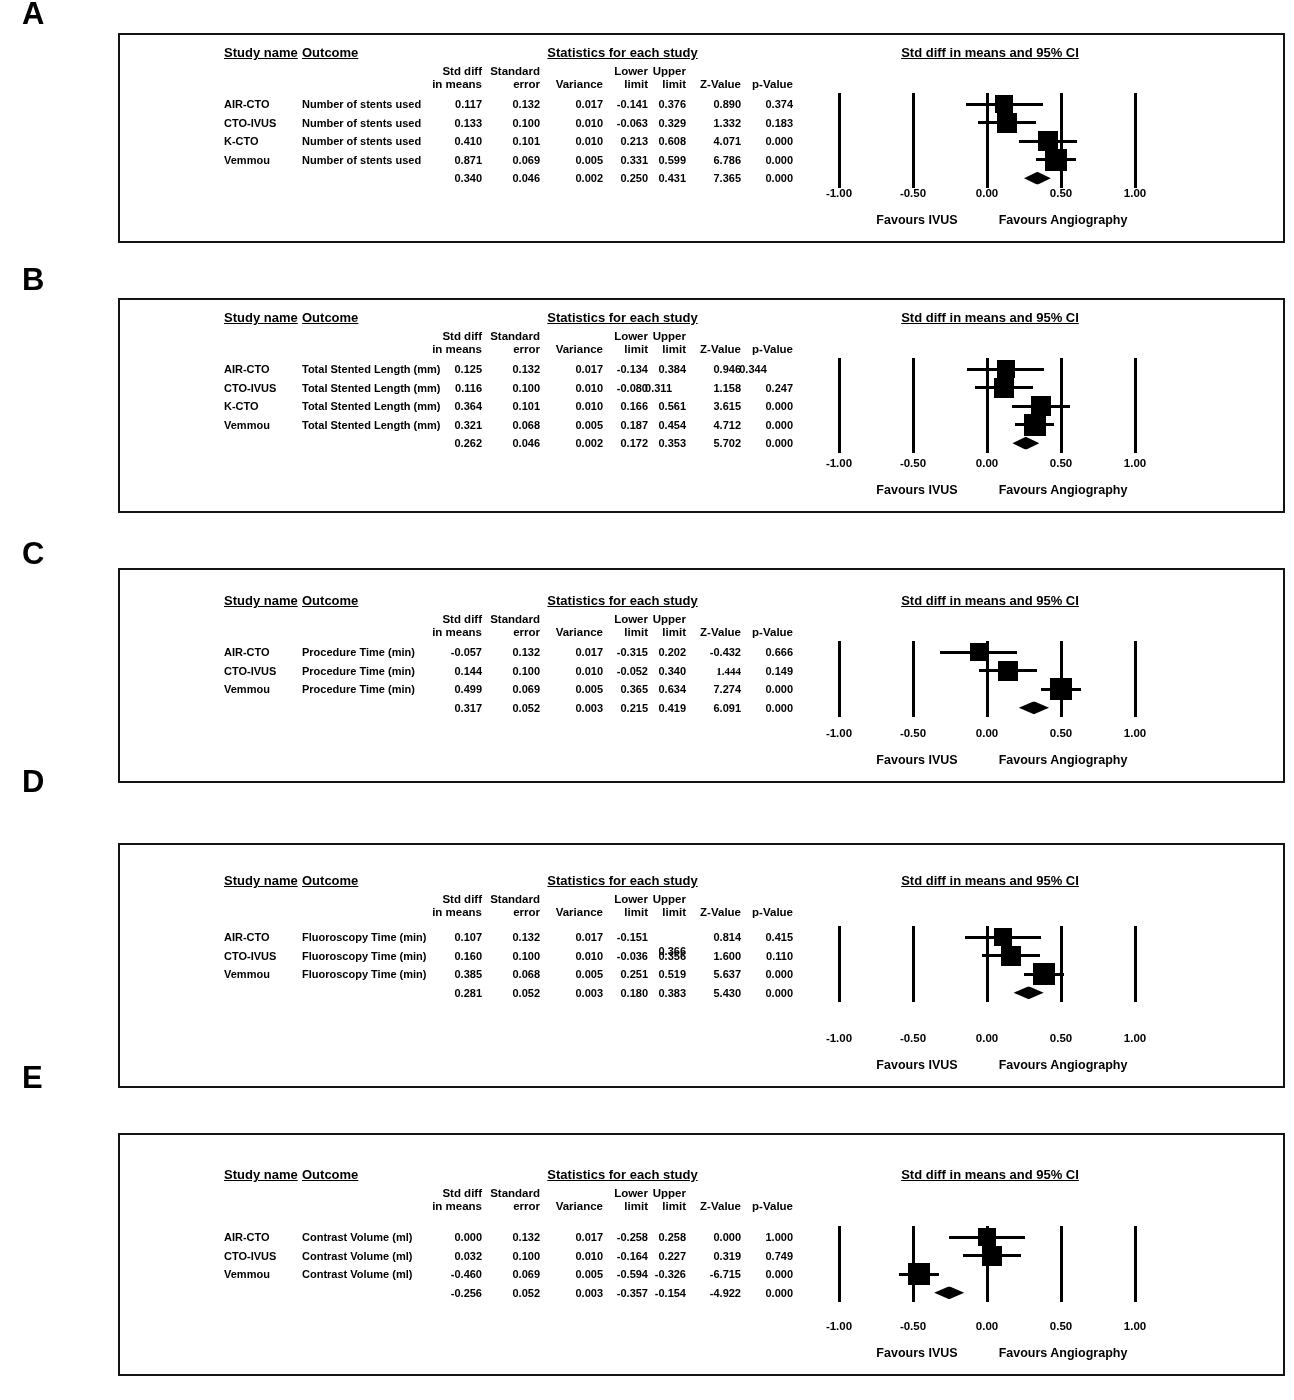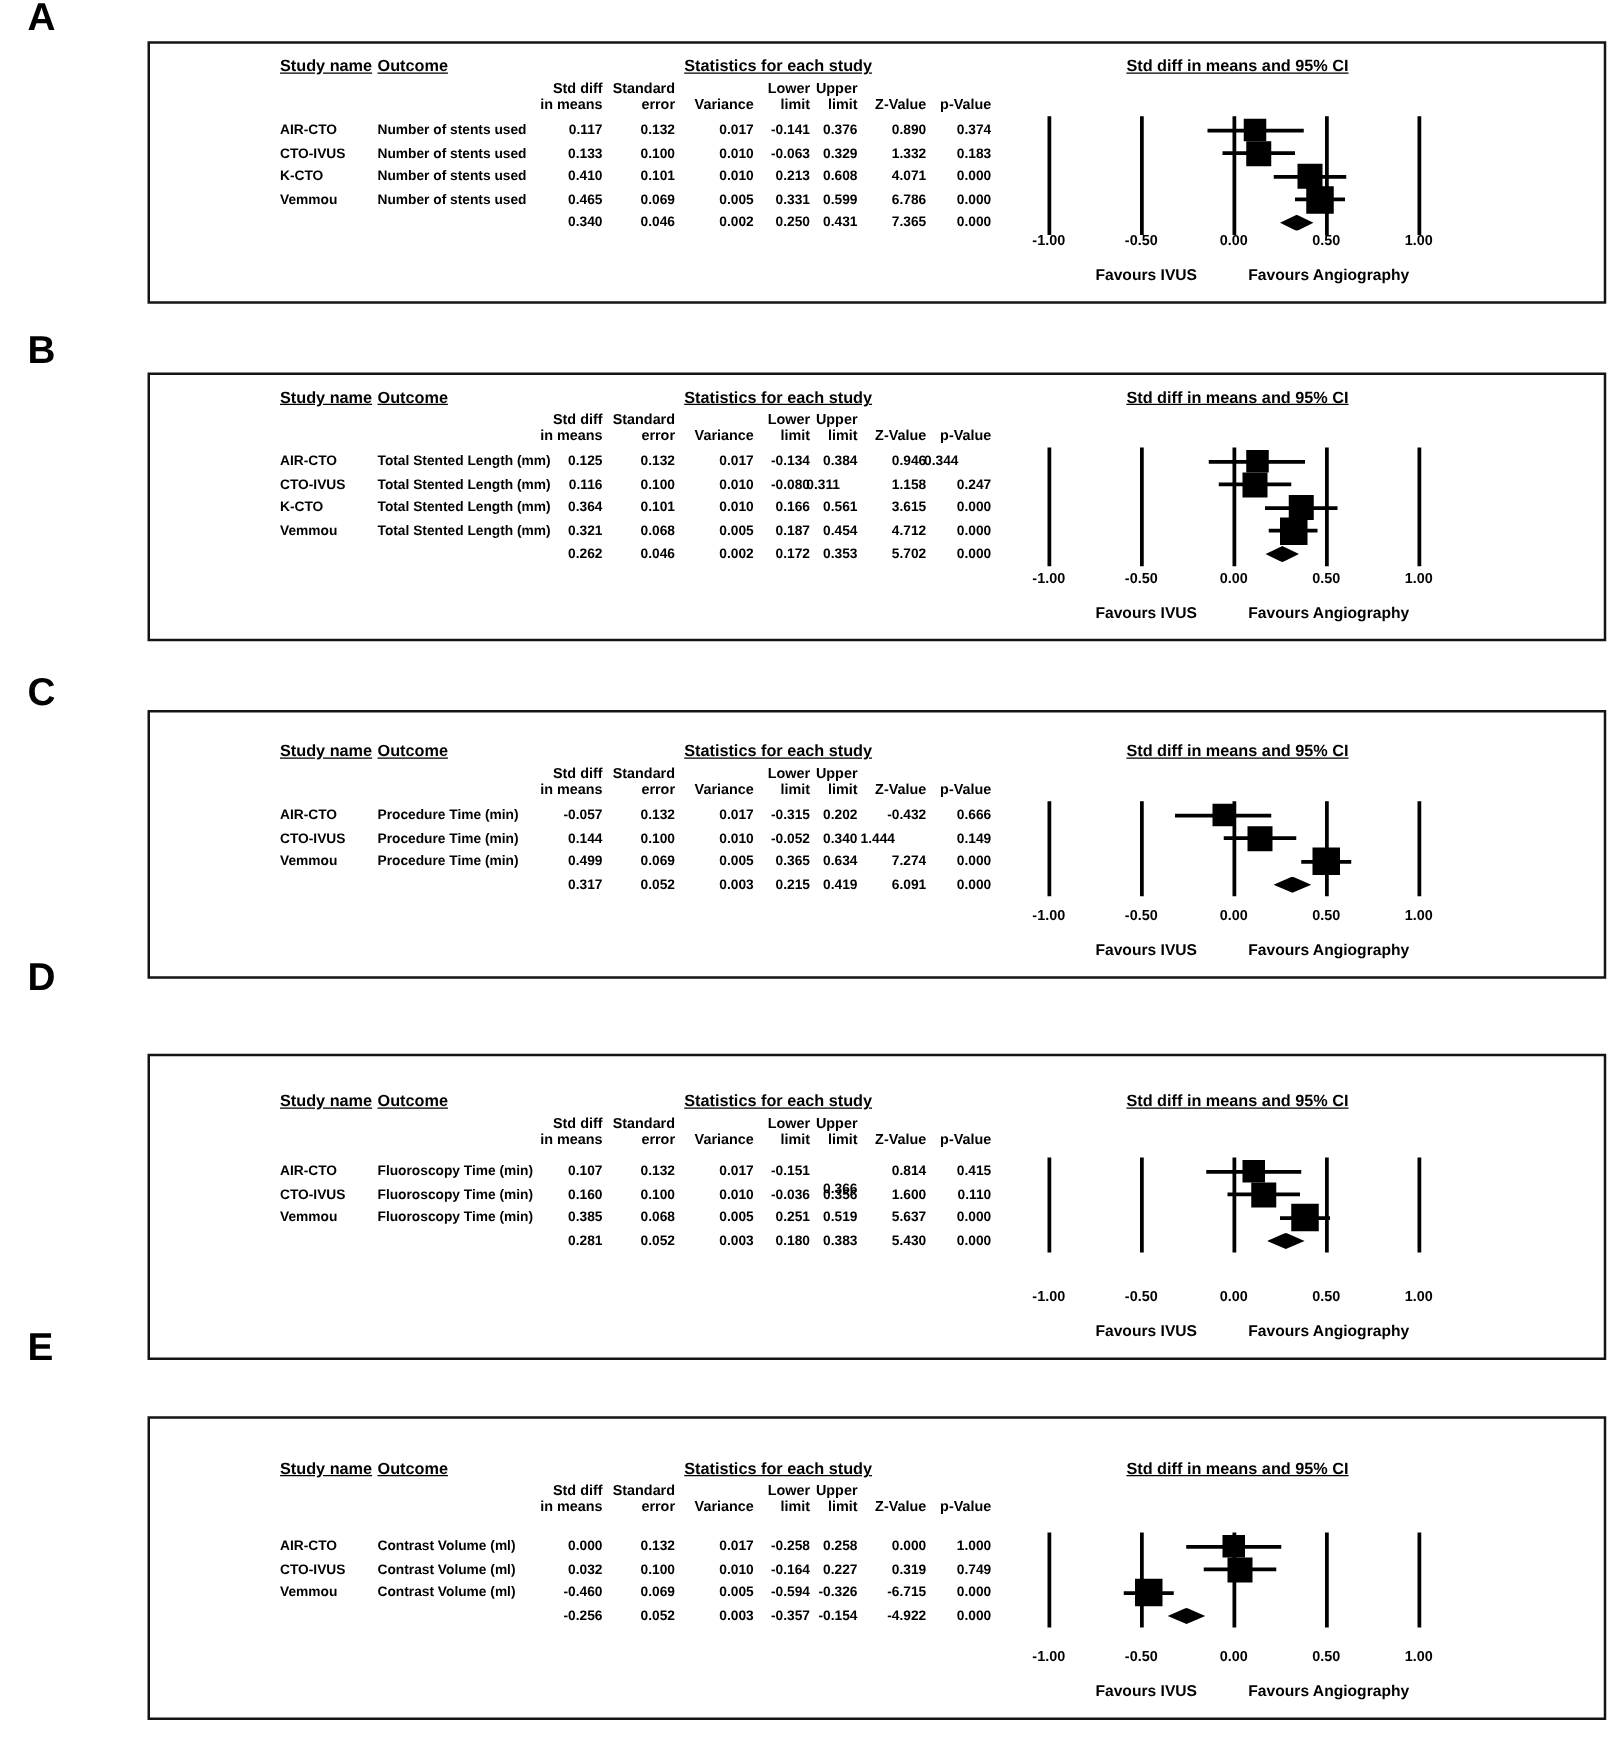--- a/index.html
+++ b/index.html
@@ -98,21 +98,21 @@
           <span class="num" style="left: 448px;">0.213</span>
           <span class="num" style="left: 486px;">0.608</span>
           <span class="num" style="left: 541px;">4.071</span>
           <span class="num" style="left: 593px;">0.000</span>
           <div class="ci" style="left: 898.524px; width: 58.46px;"></div>
           <div class="sq" style="left: 927.68px; width: 20px; height: 20px;"></div>
         </div>
         <div class="row">
           <span class="cell c-study">Vemmou</span>
           <span class="cell c-outcome">Number of stents used</span>
-          <span class="num" style="left: 282px;">0.465</span>
+          <span class="num" style="left: 282px;">0.871</span>
           <span class="num" style="left: 340px;">0.069</span>
           <span class="num" style="left: 403px;">0.005</span>
           <span class="num" style="left: 448px;">0.331</span>
           <span class="num" style="left: 486px;">0.599</span>
           <span class="num" style="left: 541px;">6.786</span>
           <span class="num" style="left: 593px;">0.000</span>
           <div class="ci" style="left: 915.988px; width: 39.664px;"></div>
           <div class="sq" style="left: 935.82px; width: 22px; height: 22px;"></div>
         </div>
         <div class="row">
@@ -273,21 +273,21 @@
           <div class="sq" style="left: 858.564px; width: 18px; height: 18px;"></div>
         </div>
         <div class="row">
           <span class="cell c-study">CTO-IVUS</span>
           <span class="cell c-outcome">Procedure Time (min)</span>
           <span class="num" style="left: 282px;">0.144</span>
           <span class="num" style="left: 340px;">0.100</span>
           <span class="num" style="left: 403px;">0.010</span>
           <span class="num" style="left: 448px;">-0.052</span>
           <span class="num" style="left: 486px;">0.340</span>
-          <span class="num" style="left: 516px;">1.444</span>
+          <span class="num" style="left: 541px; font-family: Liberation Serif, serif;">1.444</span>
           <span class="num" style="left: 593px;">0.149</span>
           <div class="ci" style="left: 859.304px; width: 58.016px;"></div>
           <div class="sq" style="left: 888.312px; width: 20px; height: 20px;"></div>
         </div>
         <div class="row">
           <span class="cell c-study">Vemmou</span>
           <span class="cell c-outcome">Procedure Time (min)</span>
           <span class="num" style="left: 282px;">0.499</span>
           <span class="num" style="left: 340px;">0.069</span>
           <span class="num" style="left: 403px;">0.005</span>

